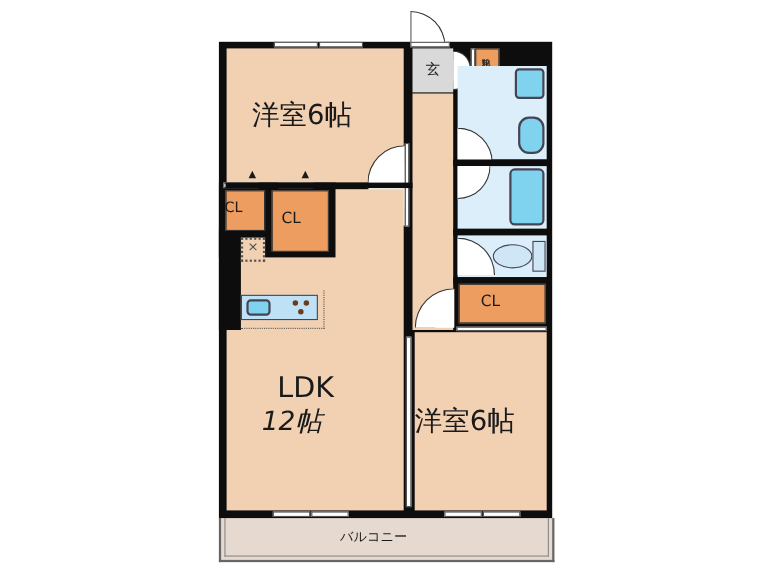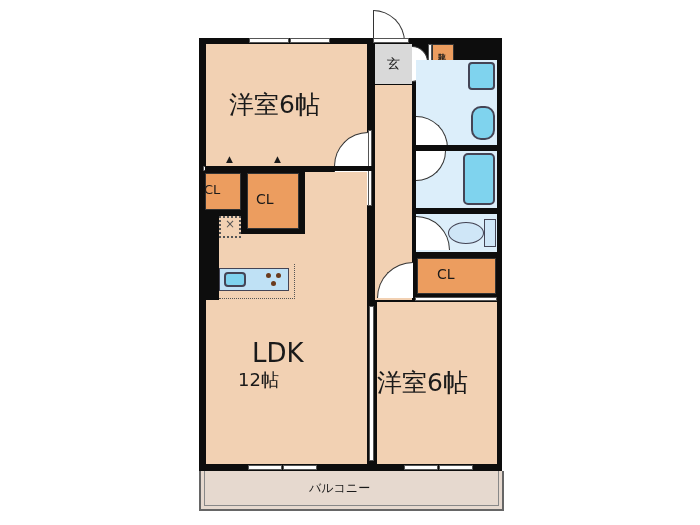--- a/index.html
+++ b/index.html
@@ -70,21 +70,21 @@
 
 <div class="abs win" style="left:369px;top:306px;width:5px;height:155px;"></div>
 
 <div class="door-arc" style="left:334px;top:132px;width:34px;height:36px;border-radius:34px 0 0 0;border-right:none;border-bottom:none;"></div>
 <div class="door-arc" style="left:334px;top:170px;width:34px;height:36px;border-radius:0 0 0 34px;border-right:none;border-top:none;"></div>
 <div class="abs win" style="left:368px;top:130px;width:4px;height:76px;"></div>
 
 <div class="abs room" style="left:206px;top:172px;width:161px;height:292px;"></div>
 <div class="abs wall" style="left:199px;top:208px;width:20px;height:92px;"></div>
 <div class="label" style="left:236px;top:340px;font-size:26px;margin-left:16px;">LDK</div>
-<div class="label" style="left:238px;top:371px;font-size:18px;">12帖</div>
+<div class="label" style="left:238px;top:371px;font-size:24px;font-style:italic;">12帖</div>
 
 <div class="abs wall" style="left:199px;top:166px;width:106px;height:68px;"></div>
 <div class="abs cl" style="left:205px;top:173px;width:36px;height:37px;"></div>
 <div class="label" style="left:204px;top:183px;font-size:13px;">CL</div>
 <div class="abs cl" style="left:247px;top:173px;width:52px;height:56px;"></div>
 <div class="label" style="left:256px;top:192px;font-size:14px;">CL</div>
 <div class="abs win" style="left:203px;top:166px;width:32px;height:5px;"></div>
 <div class="abs win" style="left:253px;top:166px;width:32px;height:5px;"></div>
 <div class="label" style="left:226px;top:155px;font-size:9px;">▲</div>
 <div class="label" style="left:274px;top:155px;font-size:9px;">▲</div>

